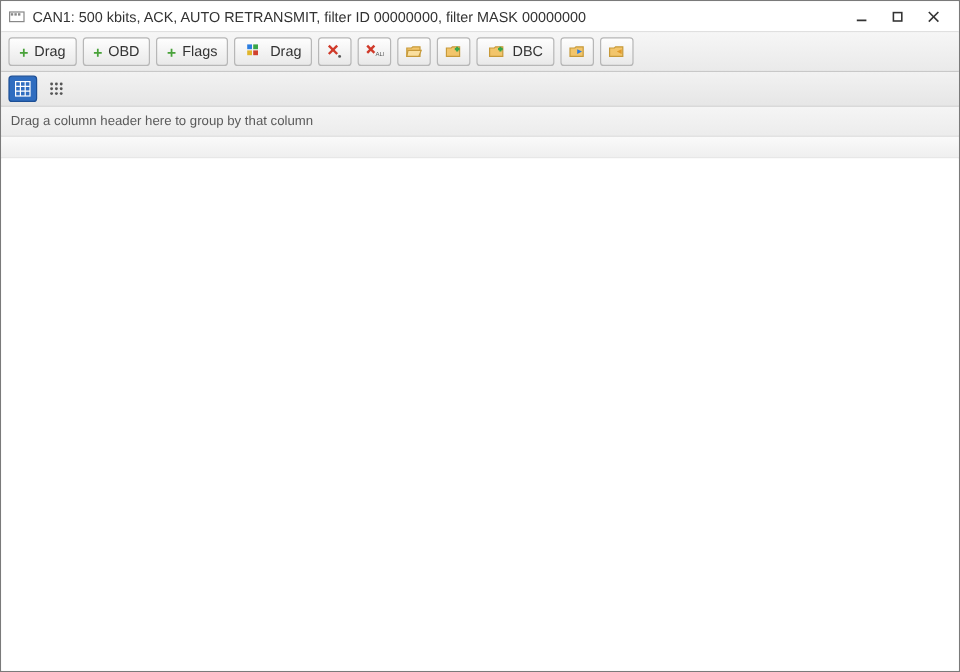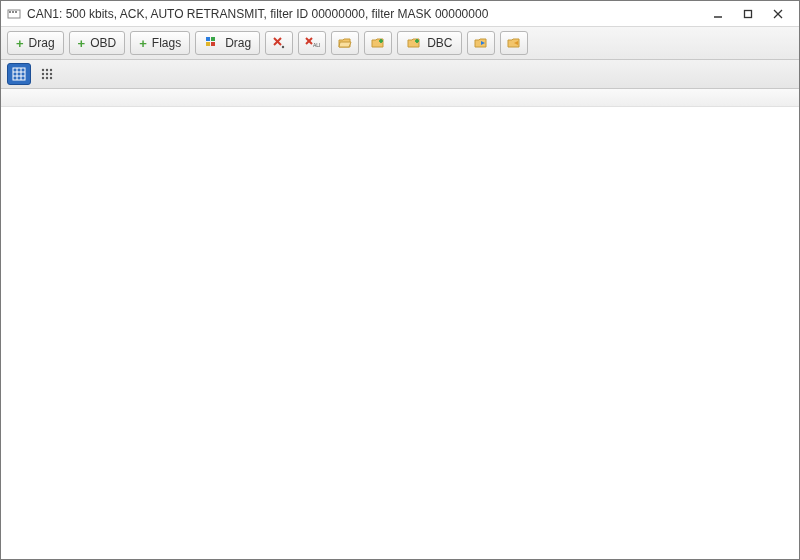--- a/index.html
+++ b/index.html
@@ -167,16 +167,17 @@
         <circle cx="3" cy="7" r="1.2" fill="#555"></circle>
           <circle cx="7" cy="7" r="1.2" fill="#555"></circle>
           <circle cx="11" cy="7" r="1.2" fill="#555"></circle>
         <circle cx="3" cy="11" r="1.2" fill="#555"></circle>
           <circle cx="7" cy="11" r="1.2" fill="#555"></circle>
           <circle cx="11" cy="11" r="1.2" fill="#555"></circle>
       </svg>
     </div>
   </div>
 
+  <div class="group-header">Drag a column header here to group by that column</div>
   <div class="grid-headers"></div>
   <div class="grid-body"></div>
 
 </div>
 
 </body></html>

